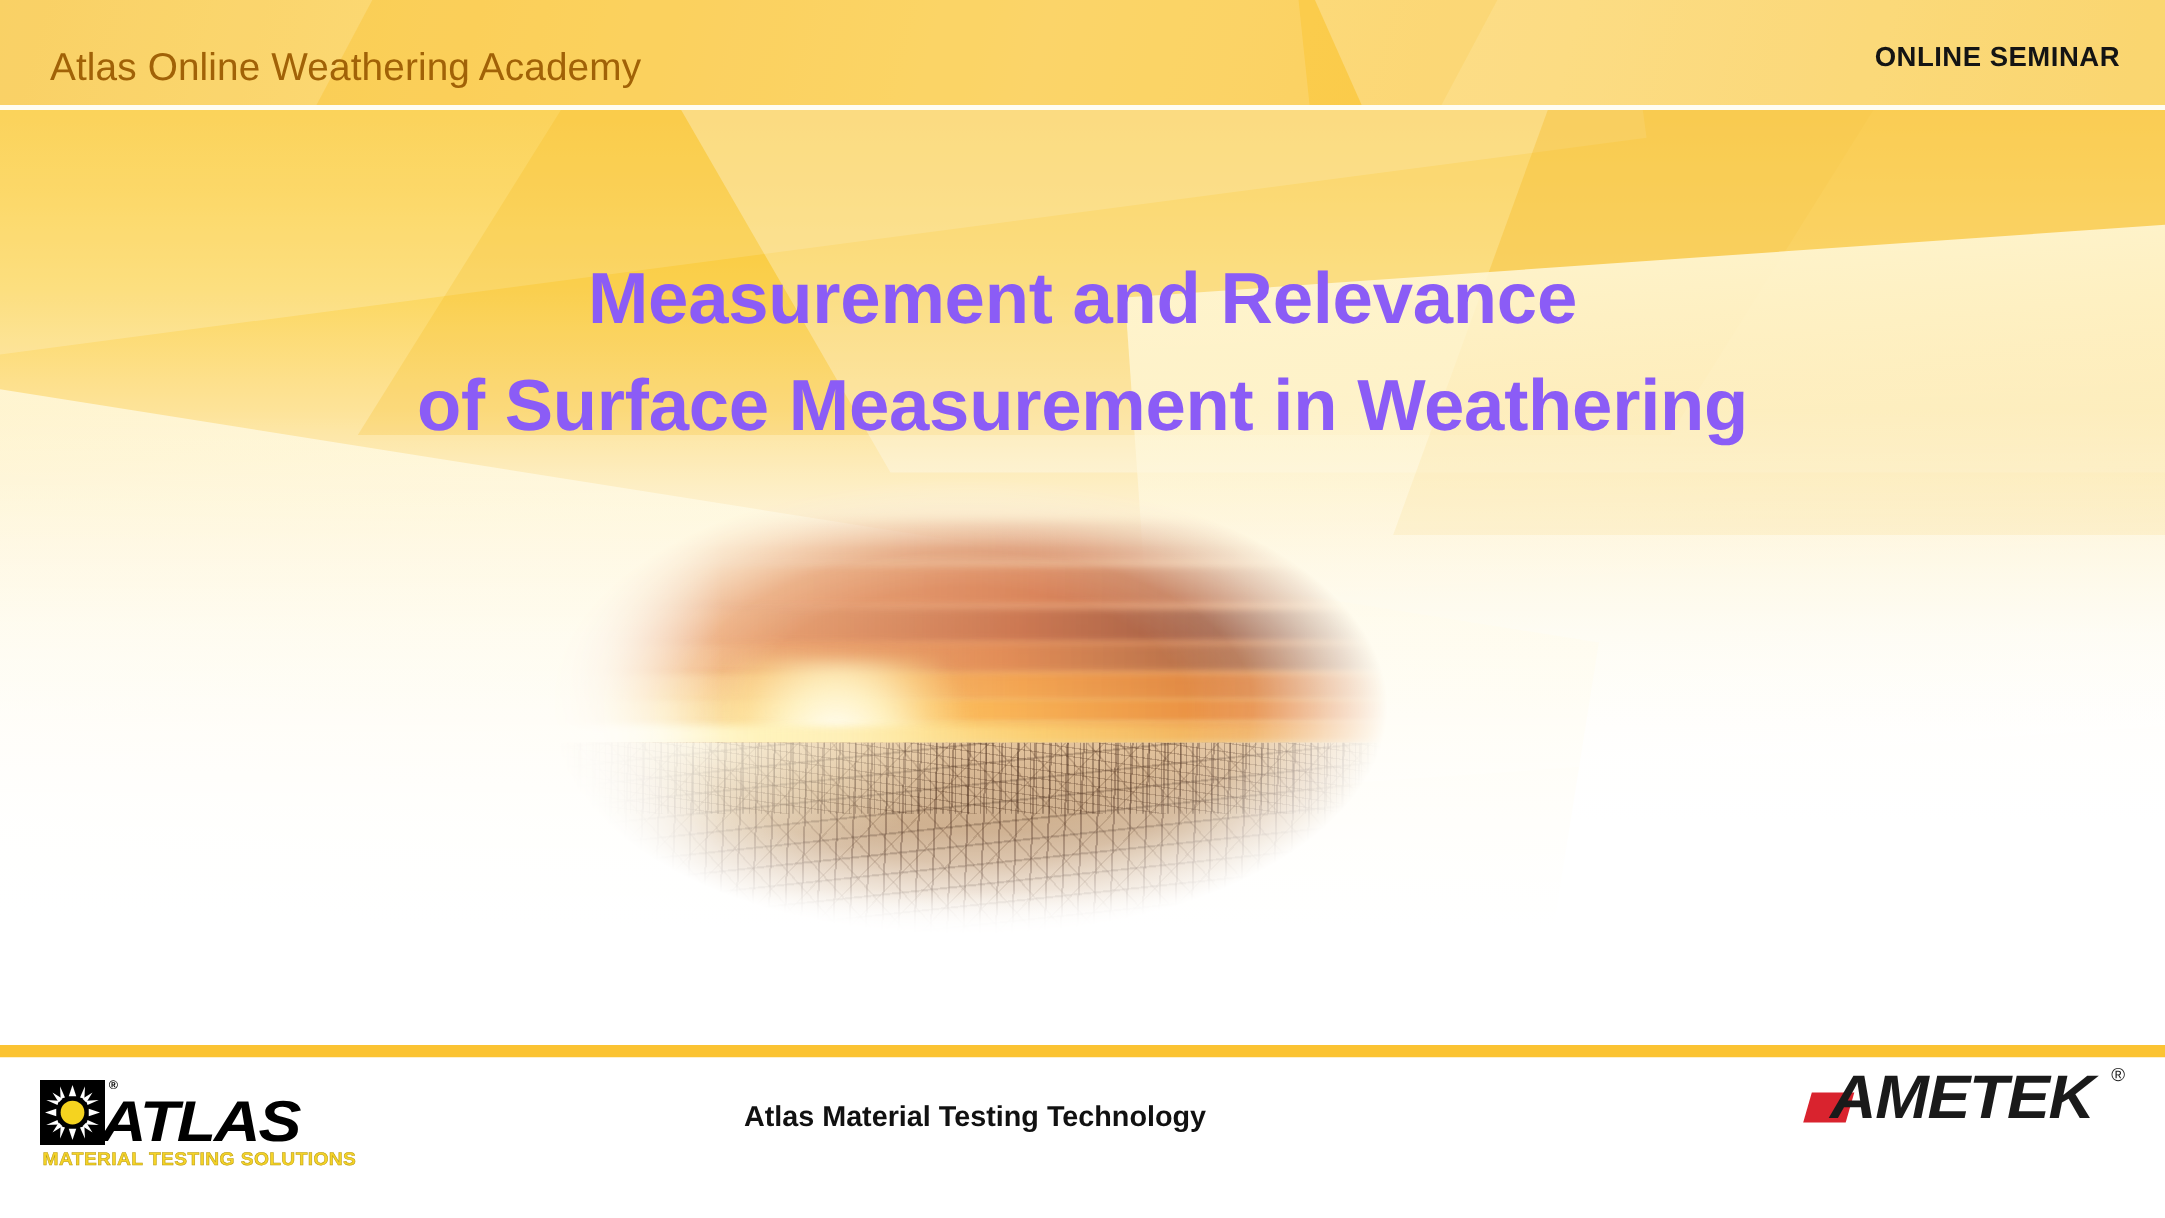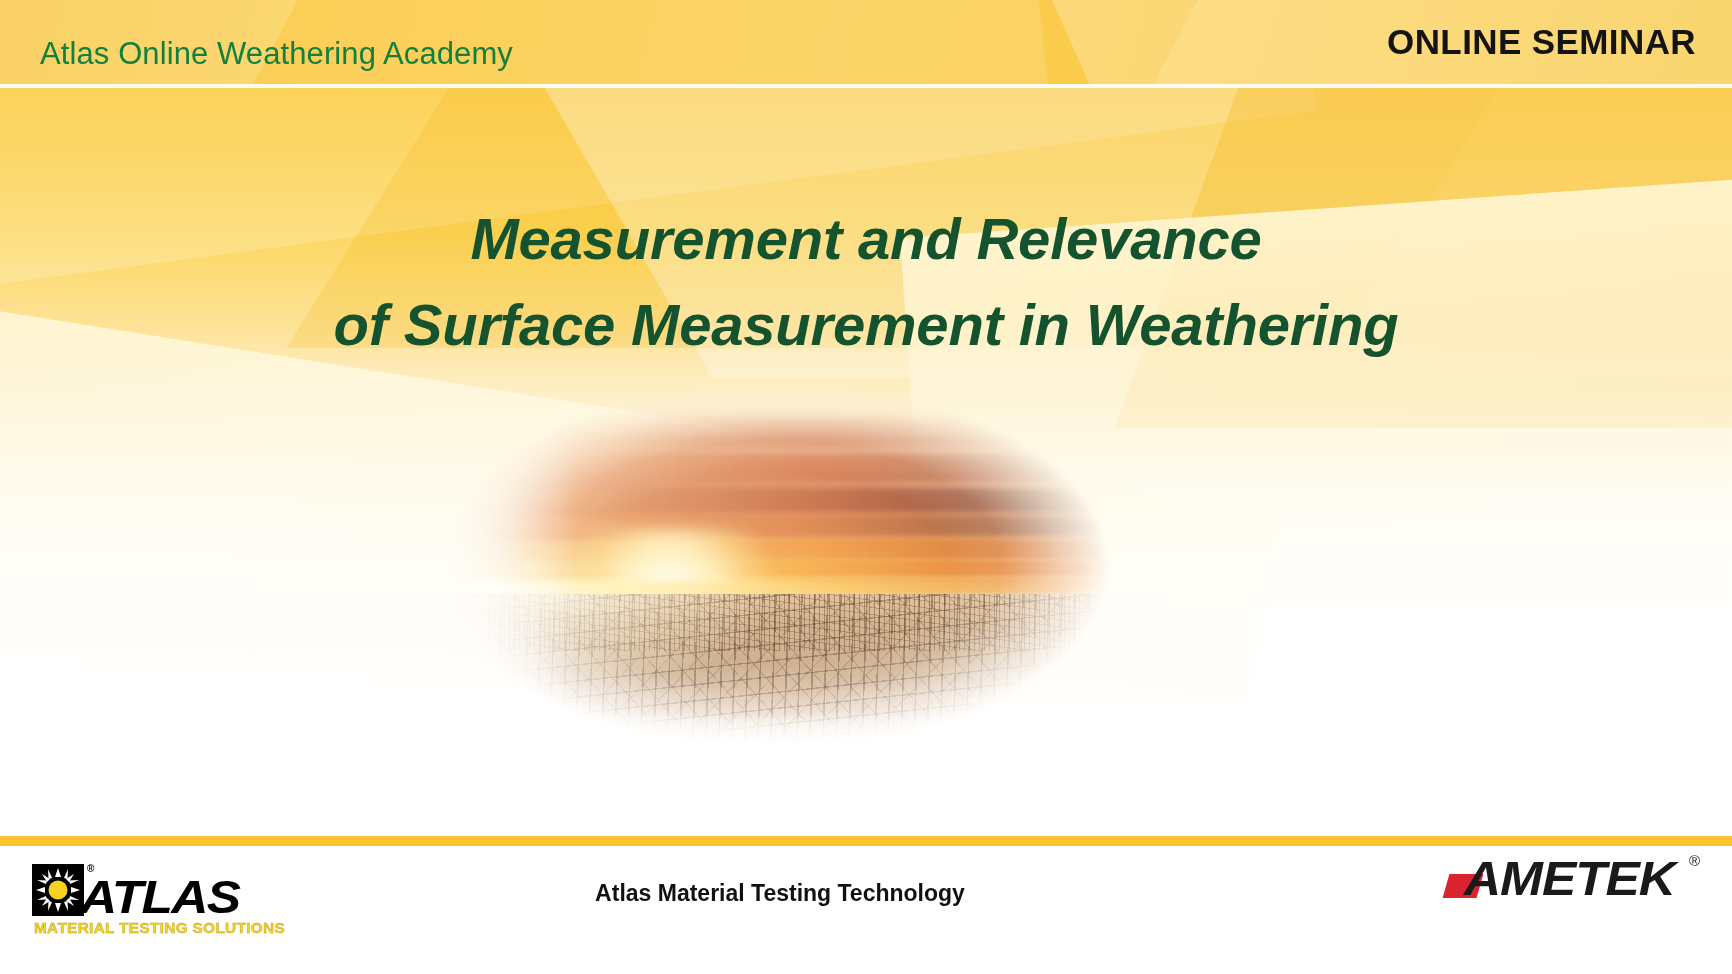--- a/index.html
+++ b/index.html
@@ -35,26 +35,26 @@
     background:rgba(255,255,255,0.25);
     transform:skewX(24deg);
   }
   .header-rule {
     position:absolute; left:0; top:84px; width:1732px; height:4px;
     background:#fffdf2; z-index:7;
   }
 
   .header-left {
     position:absolute; left:40px; top:36px;
-    font-size:31px; font-weight:400; color:#15803d;
+    font-size:31px; font-weight:400; color:#a16207;
     letter-spacing:0.1px; z-index:8; white-space:nowrap;
   }
   .header-right {
-    position:absolute; right:36px; top:22px;
-    font-size:35px; font-weight:bold; color:#141414;
+    position:absolute; right:36px; top:33px;
+    font-size:22px; font-weight:bold; color:#141414;
     letter-spacing:0.4px; z-index:8; white-space:nowrap;
   }
 
   
   .body-bg {
     position:absolute; left:0; top:88px; width:1732px; height:748px;
     background:linear-gradient(180deg,
        #fbc832 0%, #fccf44 9%, #fcd75f 19%,
        #fde190 30%, #fdeab4 39%, #fef2d4 47%,
        #fefaec 56%, #fffdf8 66%, #ffffff 76%, #ffffff 100%);
@@ -97,22 +97,22 @@
     left:0; top:240px; width:1732px; height:520px;
     background:linear-gradient(180deg,rgba(255,255,255,0) 0%,rgba(255,255,255,0.55) 42%,rgba(255,255,255,1) 80%);
   }
 
   
   .title-block {
     position:absolute; left:0; top:196px; width:1732px;
     text-align:center; z-index:5;
   }
   .title-line {
-    font-size:58px; font-weight:bold; color:#14532d;
-    line-height:1.48; letter-spacing:-0.2px;font-style:italic;
+    font-size:58px; font-weight:bold; color:#8b5cf6;
+    line-height:1.48; letter-spacing:-0.2px;
   }
 
   
   .photo-wrap {
     position:absolute; left:424px; top:378px; width:700px; height:375px;
     z-index:3;
     -webkit-mask-image:radial-gradient(ellipse 48% 49% at 50% 50%, #000 52%, rgba(0,0,0,0.85) 68%, rgba(0,0,0,0.35) 86%, rgba(0,0,0,0) 100%);
     mask-image:radial-gradient(ellipse 48% 49% at 50% 50%, #000 52%, rgba(0,0,0,0.85) 68%, rgba(0,0,0,0.35) 86%, rgba(0,0,0,0) 100%);
   }
   .photo {

